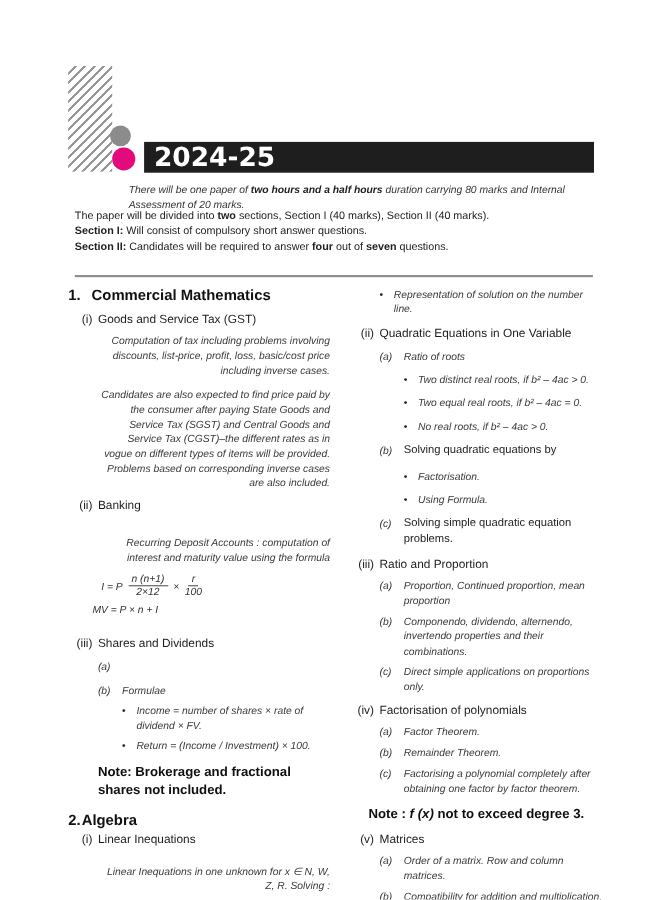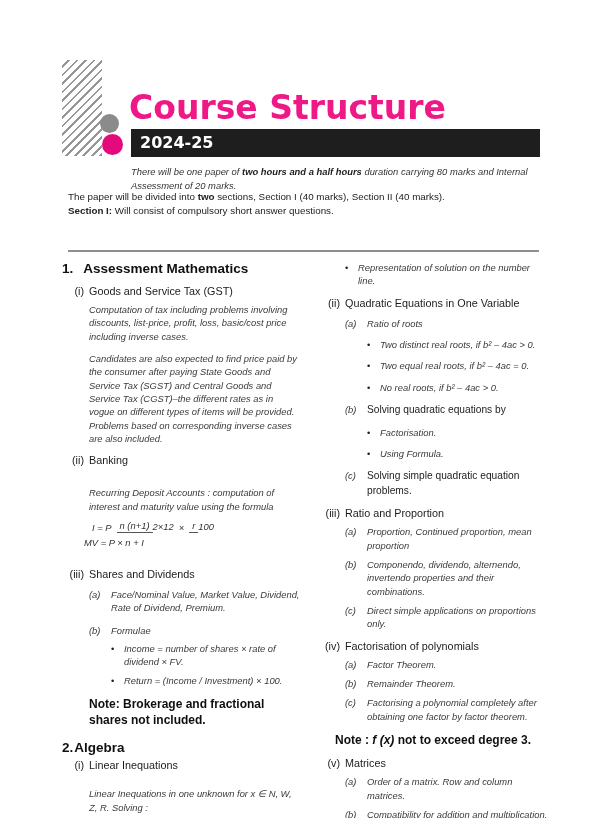--- a/index.html
+++ b/index.html
@@ -9,94 +9,94 @@
   
   .stripes{position:absolute;left:62px;top:60px;width:40px;height:96px;
     background:repeating-linear-gradient(135deg,#ffffff 0px,#ffffff 4px,#969696 4px,#969696 6px);}
   .dot{position:absolute;border-radius:50%;}
   .dot-gray{left:100px;top:114px;width:19px;height:19px;background:#8b8b8b;}
   .dot-pink{left:102px;top:134px;width:21px;height:21px;background:#e20a7d;}
 
   .main-title{position:absolute;left:129px;top:88px;font-size:33px;font-weight:700;
     color:#ee1886;font-family:"DejaVu Sans",sans-serif;letter-spacing:0;white-space:nowrap;}
   .year-bar{position:absolute;left:131px;top:129px;width:409px;height:28px;background:#1e1e1e;
-    color:#fff;font-weight:700;font-size:16px;line-height:28px;padding-left:9px;
+    color:#fff;font-weight:700;font-size:24px;line-height:28px;padding-left:9px;
     box-sizing:border-box;font-family:"DejaVu Sans",sans-serif;}
-  .intro{position:absolute;left:131px;top:165px;width:404px;font-style:italic;
+  .intro{position:absolute;left:117px;top:165px;width:404px;font-style:italic;
     font-size:9.4px;line-height:1.45;color:#333;}
   .intro b{color:#1d1d1d;}
 
   .paper-info{position:absolute;left:68px;top:190px;width:480px;font-size:9.8px;
     line-height:1.42;color:#222;}
   .divider{position:absolute;left:68px;top:250px;width:471px;height:2px;background:#8f8f8f;}
 
   
   .cols{position:absolute;left:62px;top:261px;width:486px;display:flex;gap:18px;}
   .col-left{flex:0 0 238px;}
   .col-right{flex:1;min-width:0;}
 
   .h1{display:flex;gap:10px;font-size:13.5px;font-weight:700;color:#101010;align-items:baseline;}
   .h1.s2{gap:1px;margin-top:12px;}
 
   .sub{display:flex;font-size:10.8px;color:#1c1c1c;margin-top:9px;}
   .sub .rlabel{flex:0 0 27px;text-align:right;padding-right:5px;box-sizing:border-box;}
   .sub .stitle{flex:1;}
 
   .ind{margin-left:27px;}
-  .it{font-style:italic;font-size:9.4px;line-height:1.42;color:#3a3a3a;}
+  .it{font-style:italic;font-size:9.4px;line-height:1.42;color:#3a3a3a;text-align:right;}
   .p{margin-top:6px;}
 
   .letter-row{display:flex;font-size:9.4px;line-height:1.42;margin-top:6px;}
   .letter-row .ltr{flex:0 0 22px;font-style:italic;color:#3a3a3a;}
   .letter-row .txt{flex:1;font-style:italic;color:#3a3a3a;}
   .letter-row .txt.rm,.letter-row .ltr+.rm{font-style:normal;color:#222;font-size:10.2px;}
 
   .bullet-row{display:flex;font-size:9.4px;line-height:1.42;margin-top:5px;}
   .bullet-row .bu{flex:0 0 13px;color:#222;font-style:normal;}
   .bullet-row .btxt{flex:1;font-style:italic;color:#3a3a3a;}
   .roomy{margin-top:8px;}
 
   .note{font-weight:700;font-style:normal;font-size:12px;color:#0f0f0f;margin-top:9px;line-height:1.35;}
   .note i{font-weight:700;}
 
   
   .formula{margin:8px 0 20px 30px;font-size:9.4px;font-style:italic;color:#333;}
   .f-l1{display:flex;align-items:center;gap:5px;}
-  .frac{display:inline-flex;flex-direction:row;align-items:center;line-height:1.15;}
+  .frac{display:inline-flex;flex-direction:column;align-items:center;line-height:1.15;}
   .frac .fn{border-bottom:1px solid #555;padding:0 3px;}
   .f-l2{margin-top:4px;margin-left:-8px;}
 </style>
 </head>
 <body>
 
 <div class="page">
 
   <div class="stripes"></div>
   <div class="dot dot-gray"></div>
   <div class="dot dot-pink"></div>
 
-  <div class="main-title">Course Structure</div>
   <div class="year-bar">2024-25</div>
 
   <div class="intro"><span>There will be one paper of </span><b>two hours and a half hours</b><span> duration carrying 80 marks and Internal Assessment of 20 marks.</span></div>
 
   <div class="paper-info">
     <div><span>The paper will be divided into </span><b>two</b><span> sections, Section I (40 marks), Section II (40 marks).</span></div>
     <div><b>Section I:</b><span> Will consist of compulsory short answer questions.</span></div>
+    <div><b>Section II:</b><span> Candidates will be required to answer </span><b>four</b><span> out of </span><b>seven</b><span> questions.</span></div>
   </div>
 
   <div class="divider"></div>
 
   <div class="cols">
 
     <div class="col-left">
 
       <div class="h1">
         <span>1.</span>
-        <span>Assessment Mathematics</span>
+        <span>Commercial Mathematics</span>
       </div>
 
       <div class="sub">
         <span class="rlabel">(i)</span>
         <span class="stitle">Goods and Service Tax (GST)</span>
       </div>
       <div class="ind it p">Computation of tax including problems involving discounts, list-price, profit, loss, basic/cost price including inverse cases.</div>
       <div class="ind it p" style="margin-top:9px;">Candidates are also expected to find price paid by the consumer after paying State Goods and Service Tax (SGST) and Central Goods and Service Tax (CGST)–the different rates as in vogue on different types of items will be provided. Problems based on corresponding inverse cases are also included.</div>
 
       <div class="sub">
@@ -121,21 +121,20 @@
         <div class="f-l2">MV = P × n + I</div>
       </div>
 
       <div class="sub">
         <span class="rlabel">(iii)</span>
         <span class="stitle">Shares and Dividends</span>
       </div>
       <div class="ind">
         <div class="letter-row" style="margin-top:8px;">
           <span class="ltr">(a)</span>
-          <span class="txt">Face/Nominal Value, Market Value, Dividend, Rate of Dividend, Premium.</span>
         </div>
         <div class="letter-row" style="margin-top:9px;">
           <span class="ltr">(b)</span>
           <span class="txt">Formulae</span>
         </div>
         <div class="bullet-row" style="margin-left:22px;">
           <span class="bu">•</span>
           <span class="btxt">Income = number of shares × rate of dividend × FV.</span>
         </div>
         <div class="bullet-row" style="margin-left:22px;">

